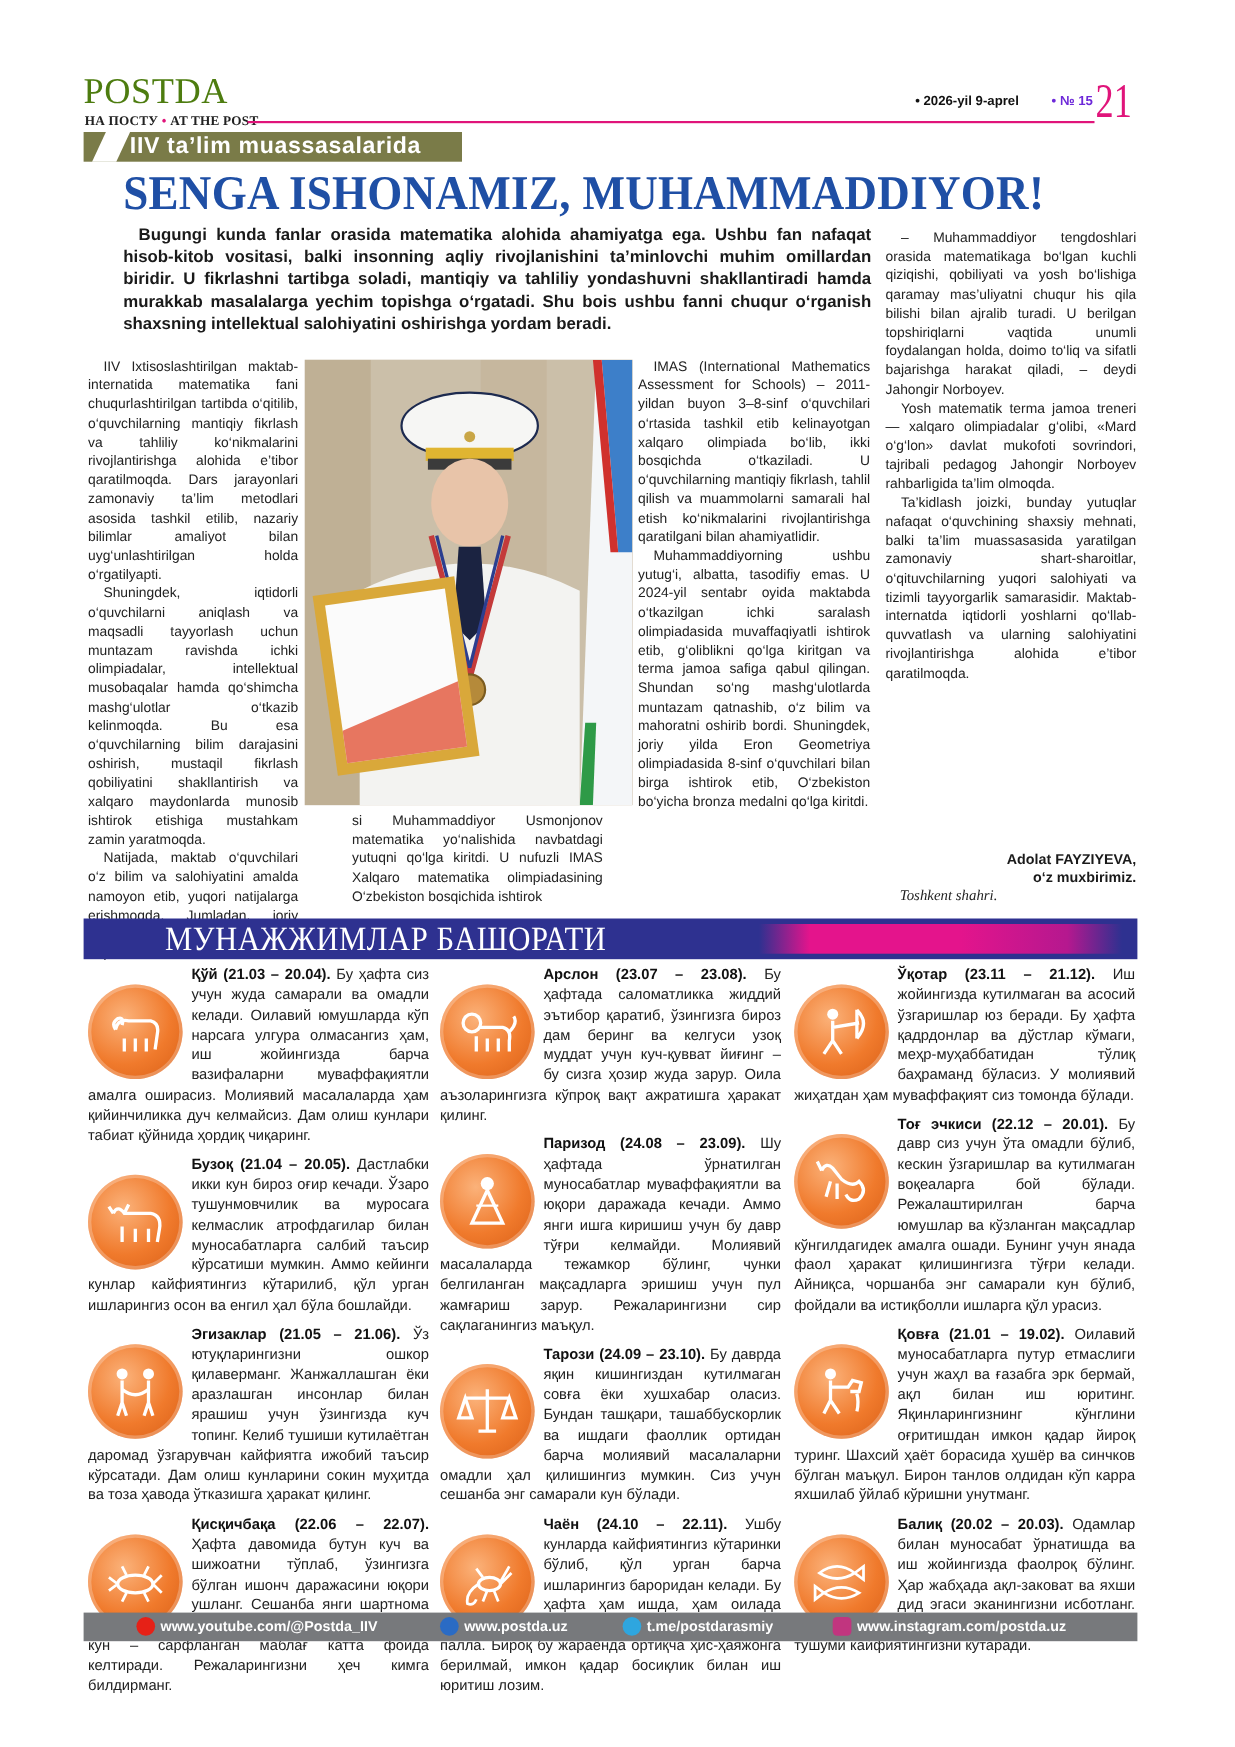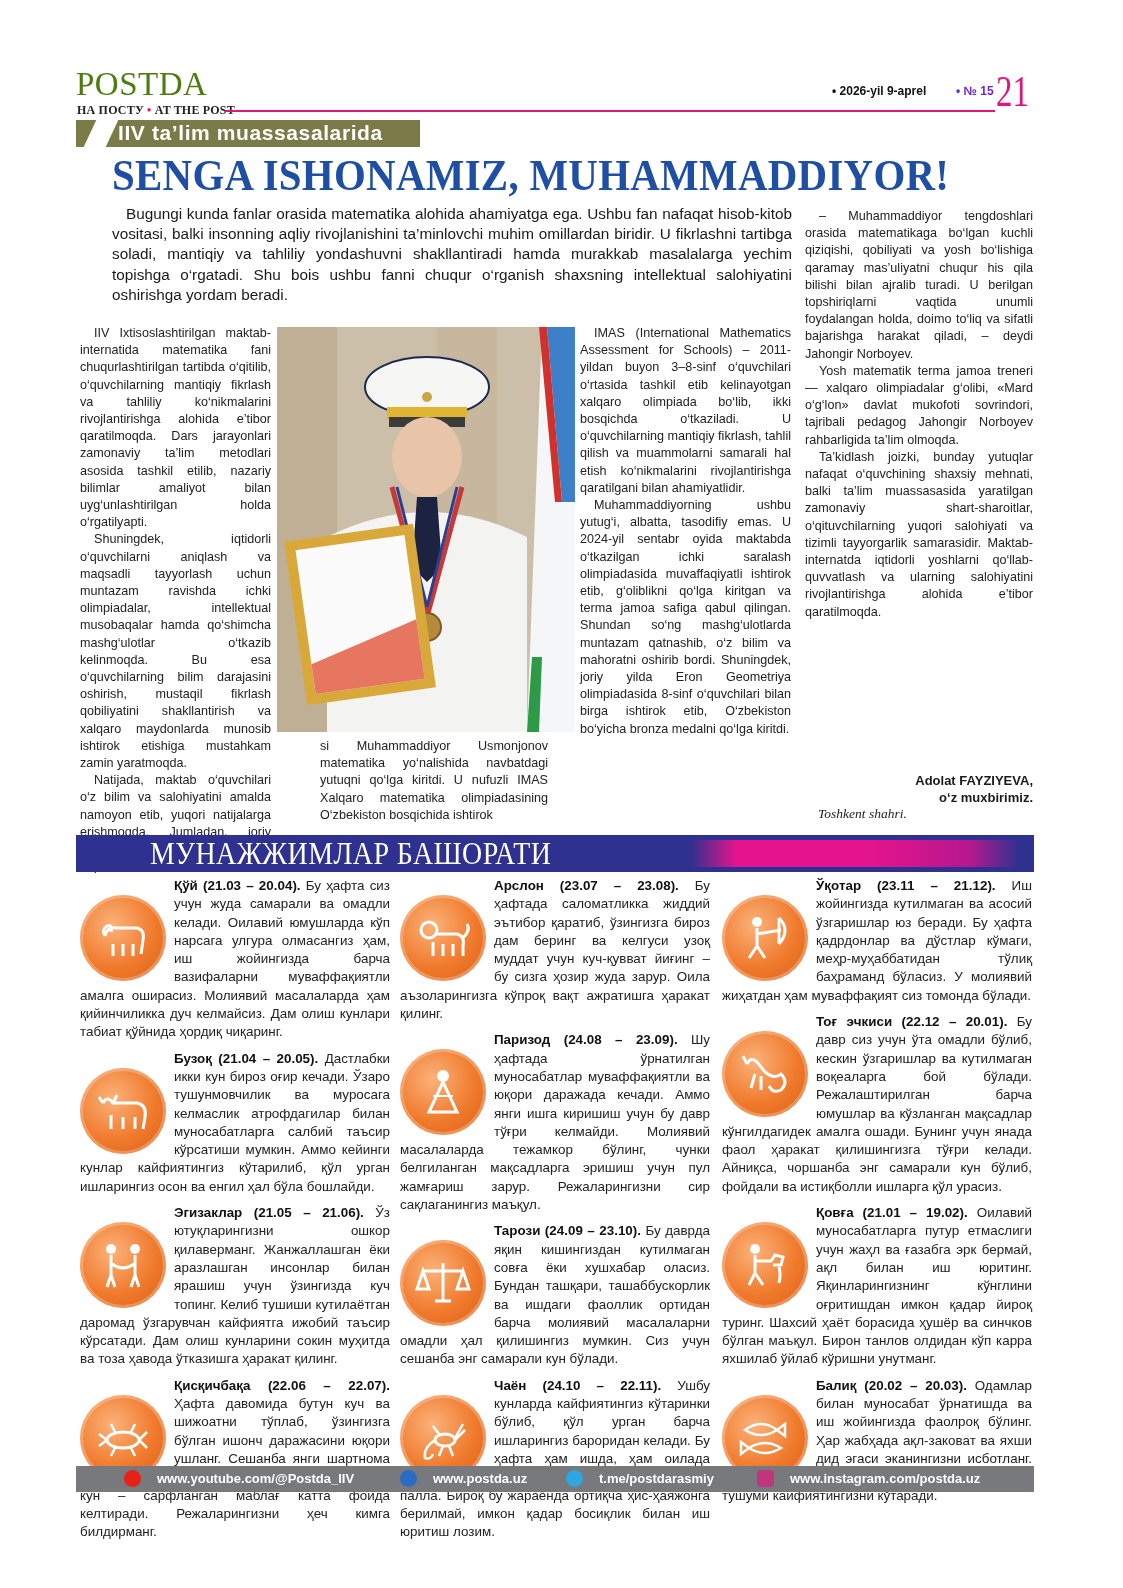--- a/index.html
+++ b/index.html
@@ -11,21 +11,21 @@
   .logo-sub .dot{color:#e0147a;}
   .rule{left:225px;top:110px;width:770px;height:2px;background:#e0147a;}
   .date{left:832px;top:84px;font-size:12px;font-weight:bold;color:#111;text-align:center;}
   .issue{left:956px;top:84px;font-size:12px;font-weight:bold;color:#6d28d9;}
   .pagenum{left:996px;top:70px;font-family:"Liberation Serif",serif;font-size:44px;color:#e0147a;line-height:1;transform:scaleX(0.75);transform-origin:left top;}
   
   .rubric{left:76px;top:120px;width:344px;height:27px;background:#7a7b48;}
   .rubric-slash{left:90px;top:120px;width:22px;height:27px;background:#fff;transform:skewX(-25deg);}
   .rubric-text{left:118px;top:121px;font-size:21px;font-weight:bold;color:#fff;letter-spacing:0.6px;}
   .headline{left:112px;top:150px;font-family:"Liberation Serif",serif;font-size:44px;font-weight:bold;color:#1f4fa5;letter-spacing:0.3px;transform:scaleX(0.93);transform-origin:left top;white-space:nowrap;}
-  .lead{left:112px;top:204px;width:680px;font-size:15.3px;font-weight:normal;line-height:20.2px;color:#1a1a1a;text-indent:14px;text-align:justify;}
+  .lead{left:112px;top:204px;width:680px;font-size:15.3px;font-weight:bold;line-height:20.2px;color:#1a1a1a;text-indent:14px;text-align:justify;}
   .col{font-size:12.6px;line-height:17.2px;text-align:justify;color:#222;}
   .col p{margin:0;text-indent:14px;}
   .c1{left:80px;top:325px;width:191px;}
   .c2{left:320px;top:738px;width:228px;}
   .c3{left:580px;top:325px;width:211px;}
   .c4{left:805px;top:208px;width:228px;}
   .photo{left:277px;top:327px;width:298px;height:405px;overflow:hidden;background:#c9bca8;}
   .sign{left:805px;top:772px;width:228px;text-align:right;font-size:13px;font-weight:bold;line-height:17px;}
   .city{left:818px;top:806px;font-family:Liberation Serif, serif;font-style:italic;font-size:13.5px;color:#222;}
   
@@ -36,21 +36,21 @@
   .hcol{width:310px;font-size:13.4px;line-height:18.3px;color:#222;text-align:justify;}
   .sign-entry{margin-bottom:8px;}
   .sign-entry b{color:#111;}
   .zodiac{float:left;width:86px;height:86px;border-radius:50%;margin:18px 8px 2px 0;background:radial-gradient(circle at 38% 35%,#fbb27a 0%,#f07a2c 55%,#d85e16 100%);box-shadow:inset 0 0 0 3px rgba(255,255,255,0.25);display:flex;align-items:center;justify-content:center;}
   .zodiac svg{width:60px;height:60px;}
   .h1c{left:80px;top:877px;}
   .h2c{left:400px;top:877px;}
   .h3c{left:722px;top:877px;}
   
   .footer{left:76px;top:1466px;width:958px;height:26px;background:#77797c;}
-  .flink{position:absolute;top:1470px;display:flex;align-items:center;gap:16px;font-size:13px;font-weight:bold;color:#fff;}
+  .flink{position:absolute;top:1470px;display:flex;align-items:center;gap:5px;font-size:13px;font-weight:bold;color:#fff;}
   .ficon{width:17px;height:17px;border-radius:50%;display:inline-block;}
 </style>
 </head>
 <body>
 
 <div class="abs logo">POSTDA</div>
 <div class="abs logo-sub">
   <span>НА ПОСТУ</span>
   <span class="dot">•</span>
   <span>AT THE POST</span>

